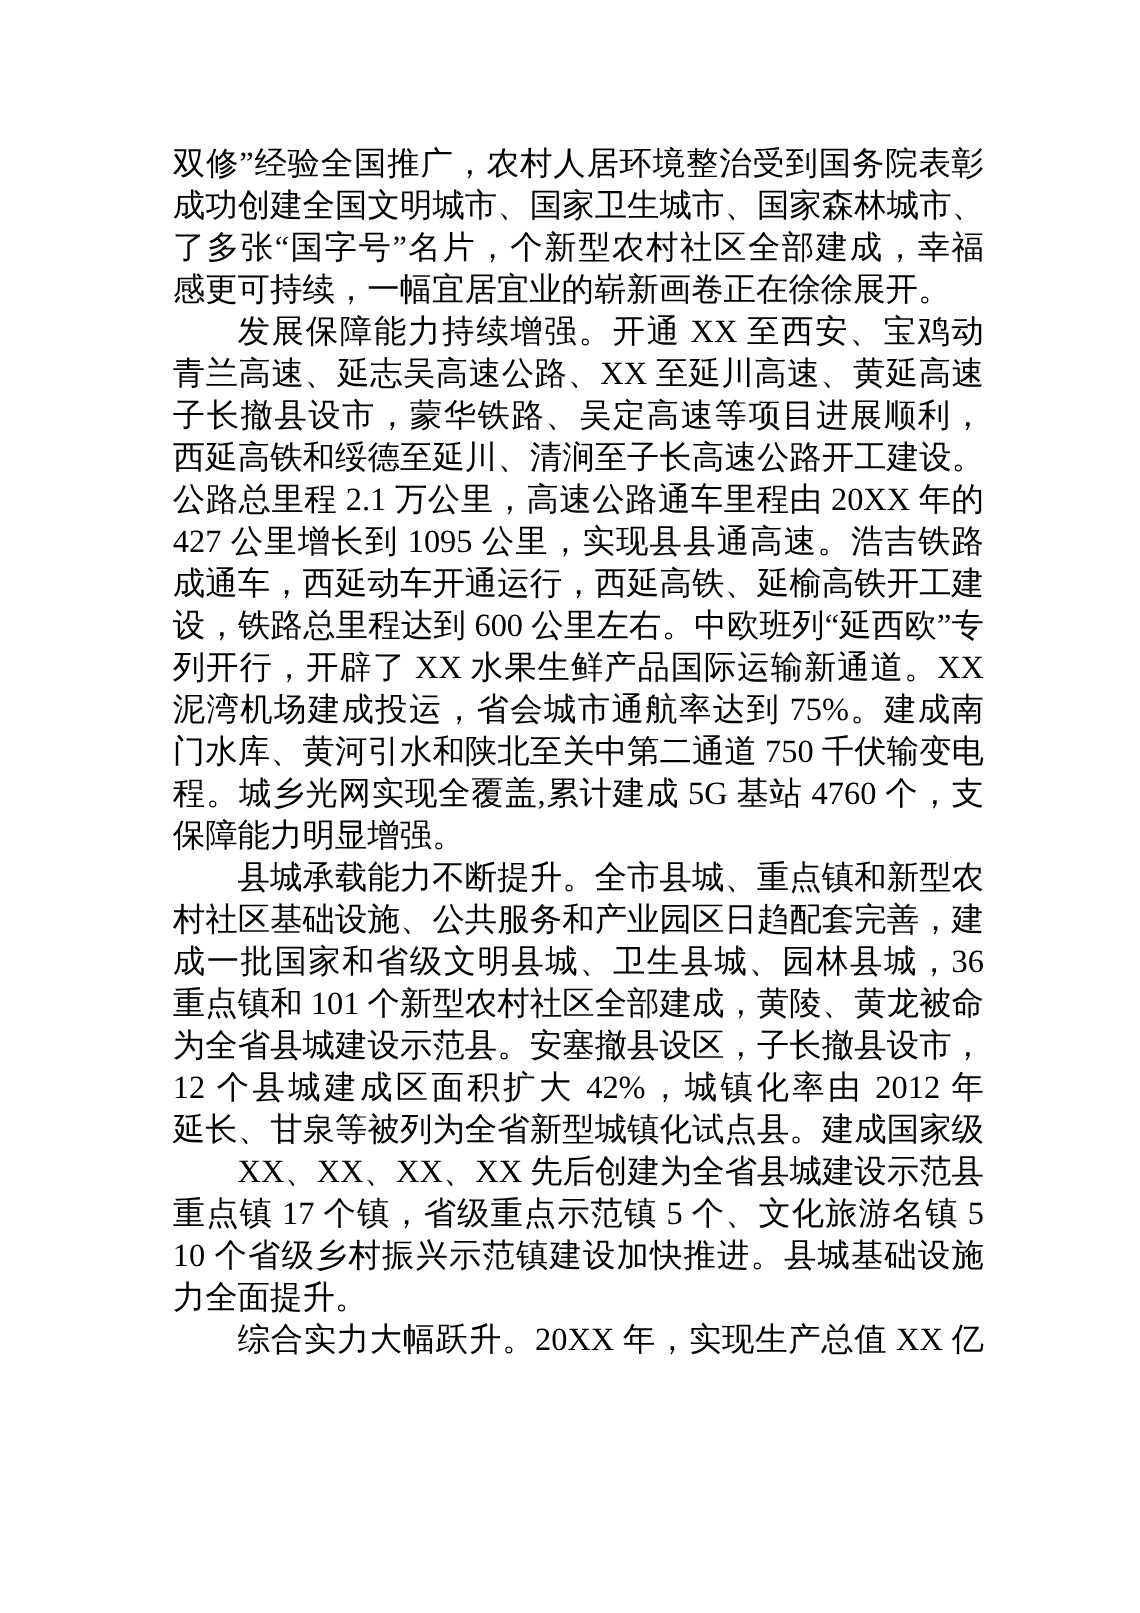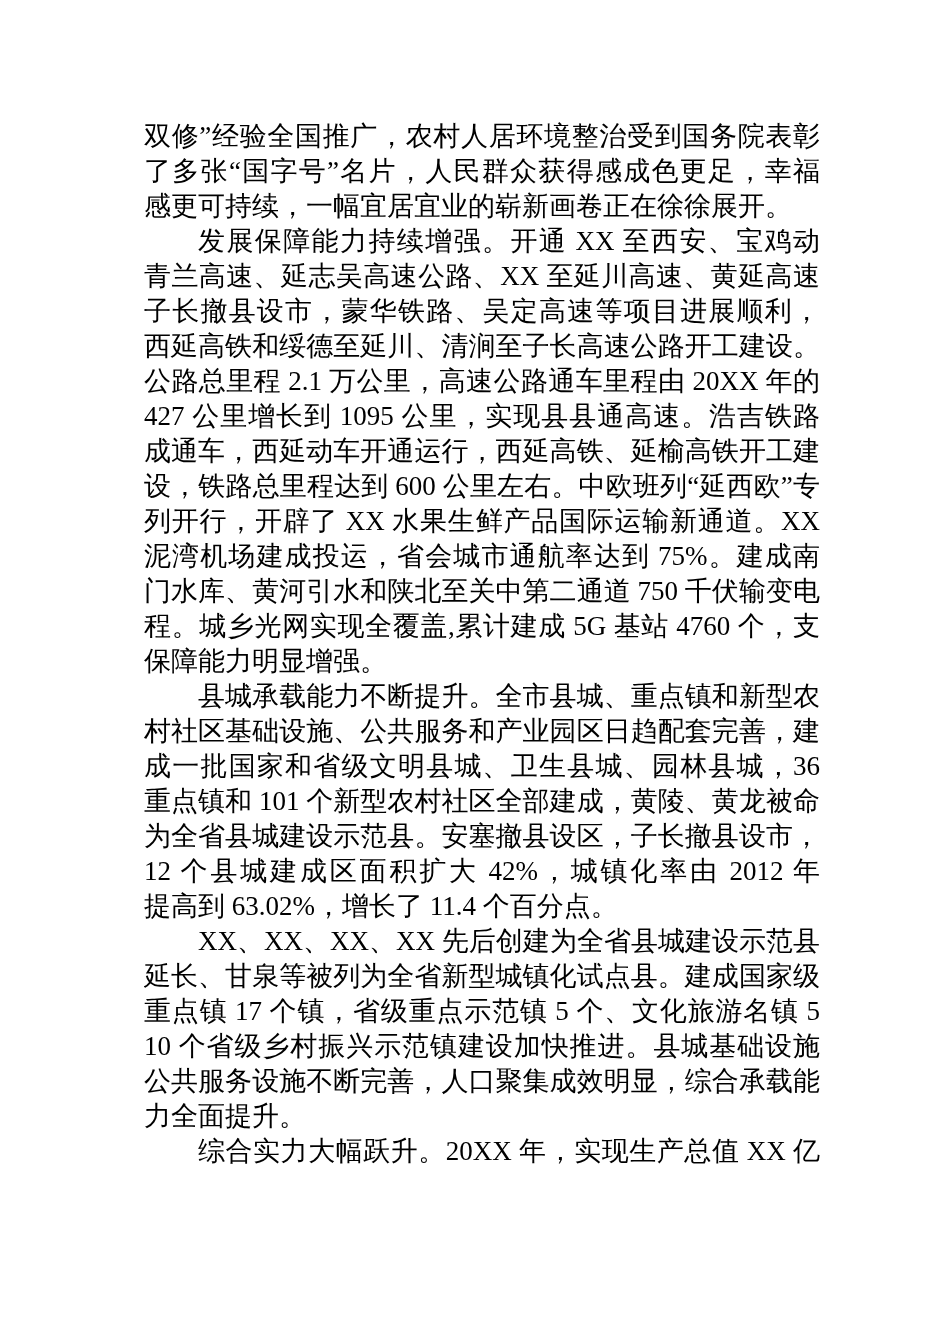--- a/index.html
+++ b/index.html
@@ -51,21 +51,22 @@
     text-indent: 2em;
   }
 </style>
 </head>
 <body style="background: rgb(255, 255, 255);">
 
 <main class="page">
   <section class="text-block" id="doc-text" style="color: rgb(0, 0, 0);">
       <div class="paragraph">
         <div class="line">双修”经验全国推广，农村人居环境整治受到国务院表彰</div>
-        <div class="line">了多张“国字号”名片，人民群众获得感成色更足，幸福</div>
+        <div class="line">成功创建全国文明城市、国家卫生城市、国家森林城市、</div>
+        <div class="line">了多张“国字号”名片，个新型农村社区全部建成，幸福</div>
         <div class="line last">感更可持续，一幅宜居宜业的崭新画卷正在徐徐展开。</div>
       </div>
       <div class="paragraph">
         <div class="line indent">发展保障能力持续增强。开通 XX 至西安、宝鸡动车。</div>
         <div class="line">青兰高速、延志吴高速公路、XX 至延川高速、黄延高速扩</div>
         <div class="line">子长撤县设市，蒙华铁路、吴定高速等项目进展顺利，</div>
         <div class="line">西延高铁和绥德至延川、清涧至子长高速公路开工建设。</div>
         <div class="line">公路总里程 2.1 万公里，高速公路通车里程由 20XX 年的</div>
         <div class="line">427 公里增长到 1095 公里，实现县县通高速。浩吉铁路建</div>
         <div class="line">成通车，西延动车开通运行，西延高铁、延榆高铁开工建</div>
@@ -76,27 +77,25 @@
         <div class="line">程。城乡光网实现全覆盖,累计建成 5G 基站 4760 个，支撑</div>
         <div class="line last">保障能力明显增强。</div>
       </div>
       <div class="paragraph">
         <div class="line indent">县城承载能力不断提升。全市县城、重点镇和新型农</div>
         <div class="line">村社区基础设施、公共服务和产业园区日趋配套完善，建</div>
         <div class="line">成一批国家和省级文明县城、卫生县城、园林县城，36 个</div>
         <div class="line">重点镇和 101 个新型农村社区全部建成，黄陵、黄龙被命名</div>
         <div class="line">为全省县城建设示范县。安塞撤县设区，子长撤县设市，</div>
         <div class="line">12 个县城建成区面积扩大 42%，城镇化率由 2012 年 51.6%</div>
-        <div class="line last">提高到 63.02%，增长了 11.4 个百分点。</div>
       </div>
       <div class="paragraph">
+        <div class="line">延长、甘泉等被列为全省新型城镇化试点县。建成国家级</div>
         <div class="line indent">XX、XX、XX、XX 先后创建为全省县城建设示范县</div>
-        <div class="line">延长、甘泉等被列为全省新型城镇化试点县。建成国家级</div>
         <div class="line">重点镇 17 个镇，省级重点示范镇 5 个、文化旅游名镇 5 个，</div>
         <div class="line">10 个省级乡村振兴示范镇建设加快推进。县城基础设施和</div>
-        <div class="line">公共服务设施不断完善，人口聚集成效明显，综合承载能</div>
         <div class="line last">力全面提升。</div>
       </div>
       <div class="paragraph">
         <div class="line indent">综合实力大幅跃升。20XX 年，实现生产总值 XX 亿元、</div>
       </div>
     </section>
 </main>
 
 </body></html>

